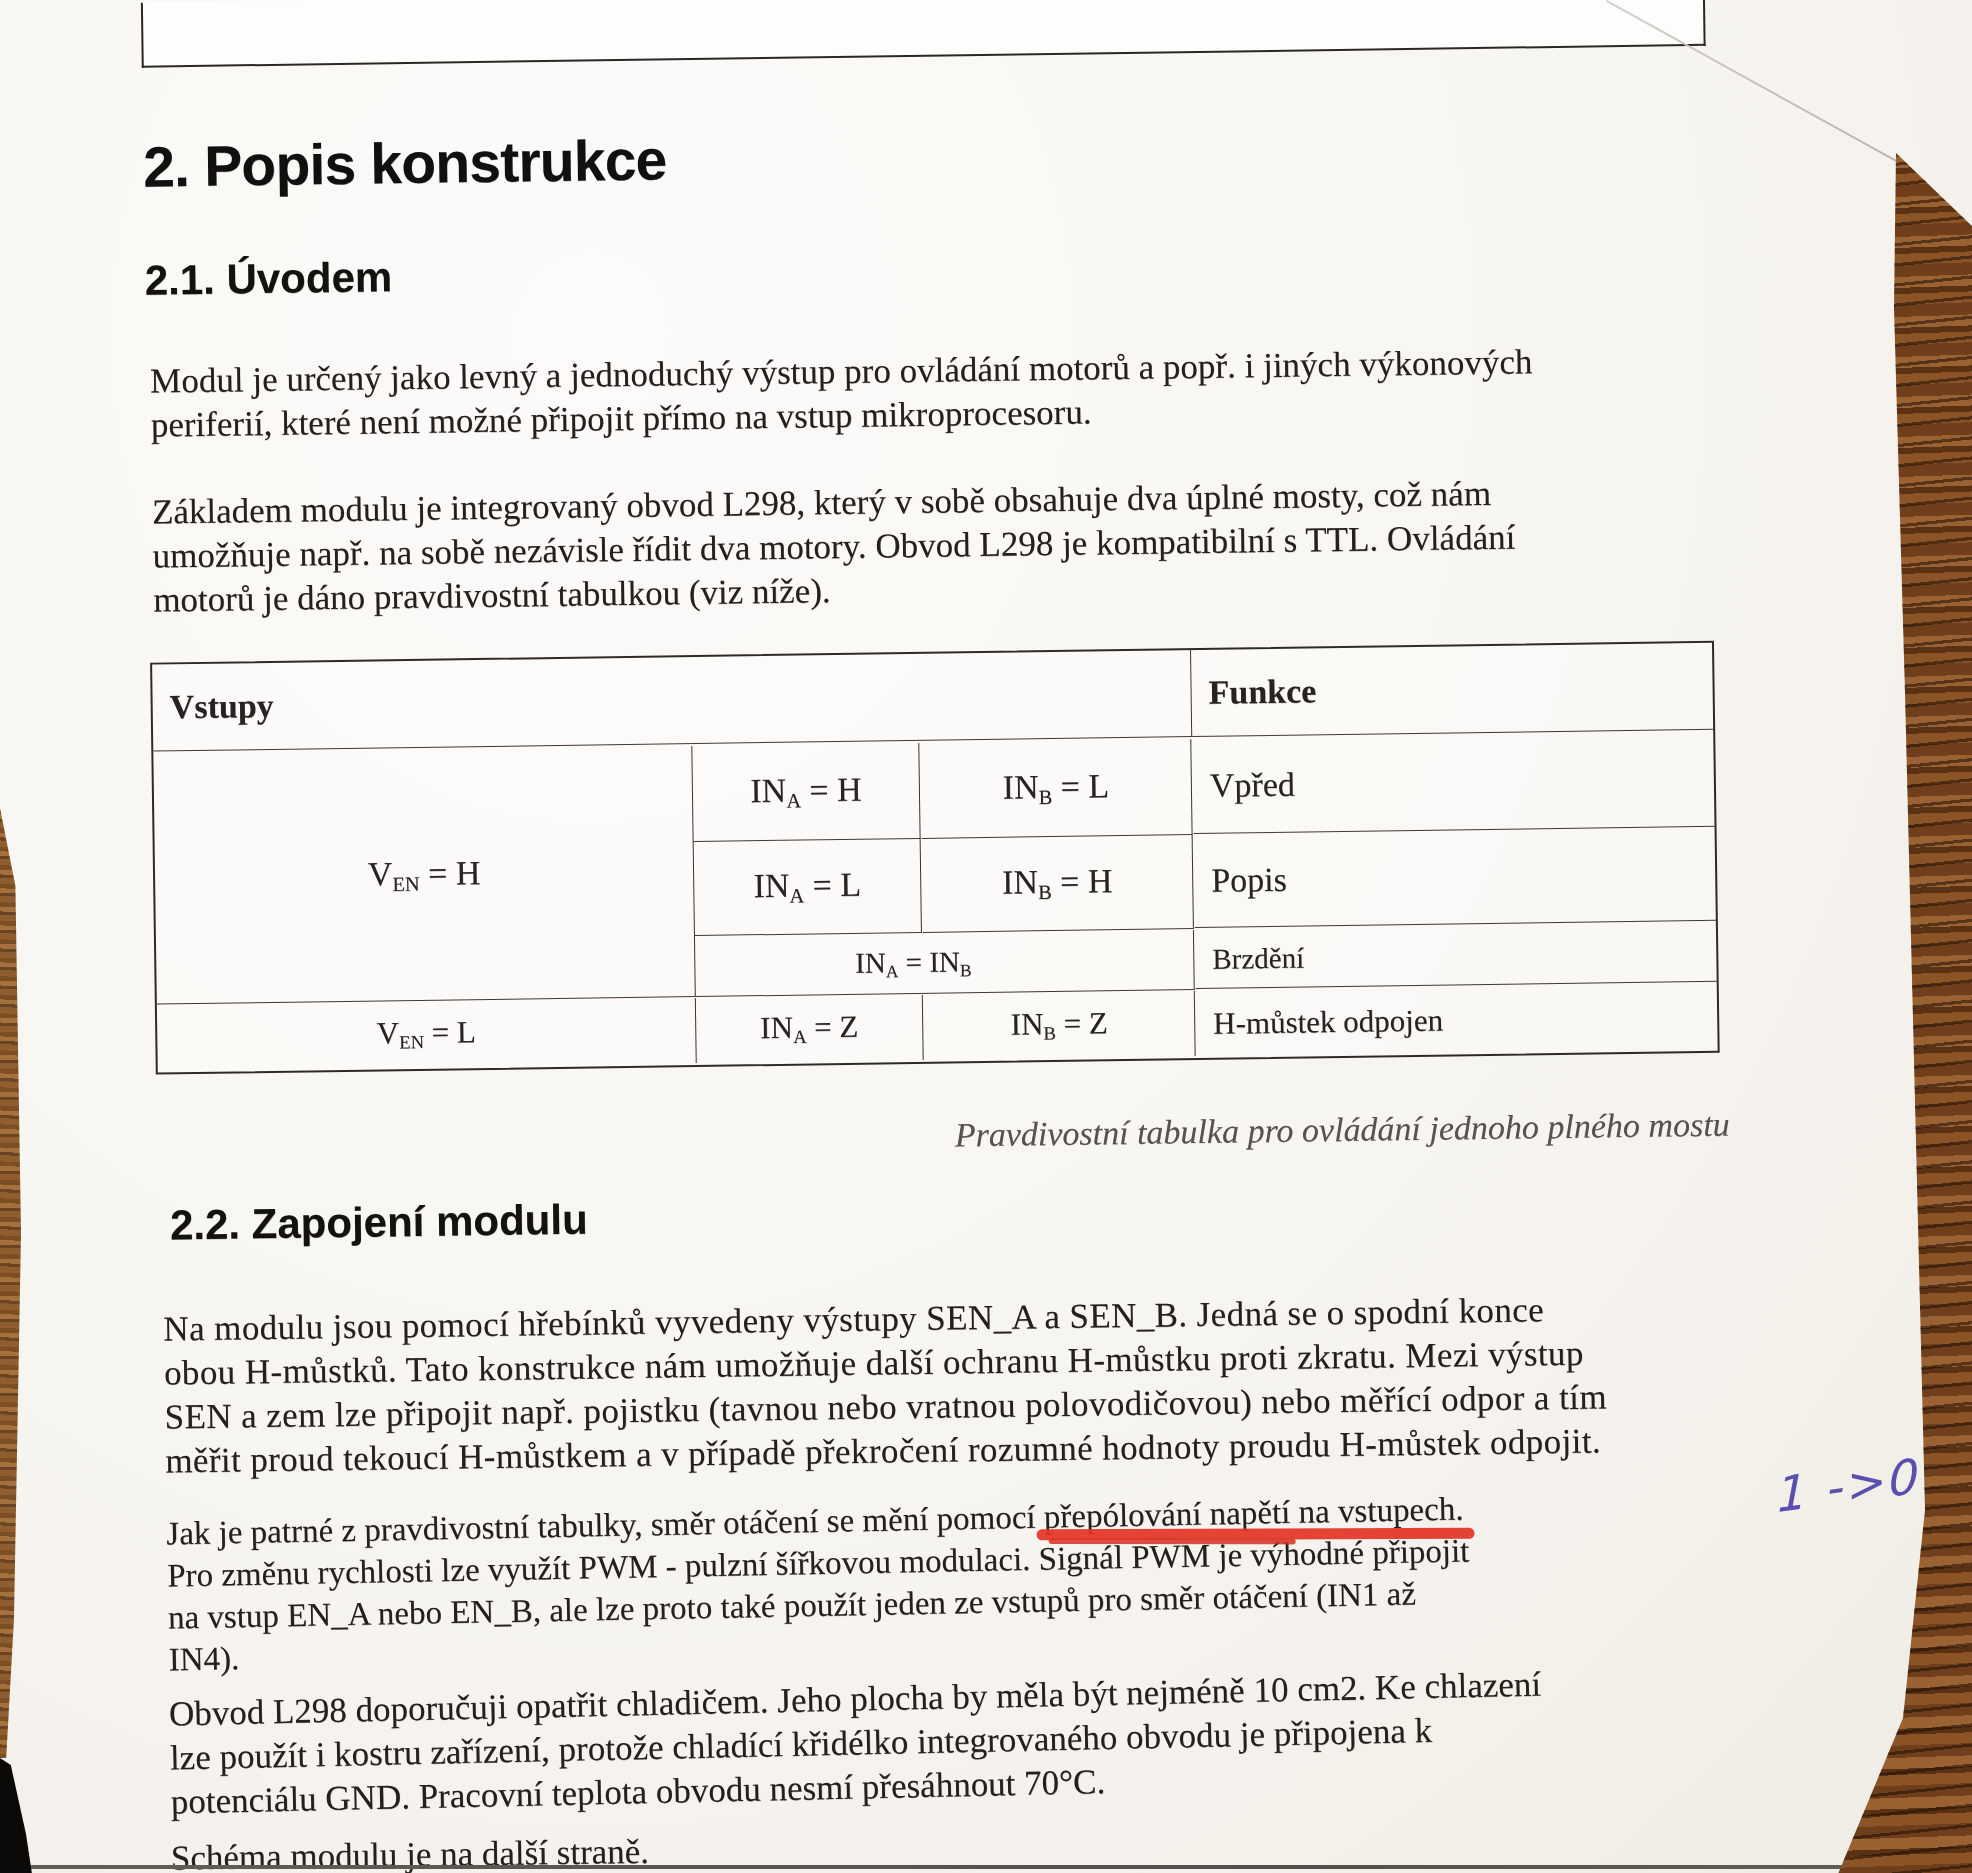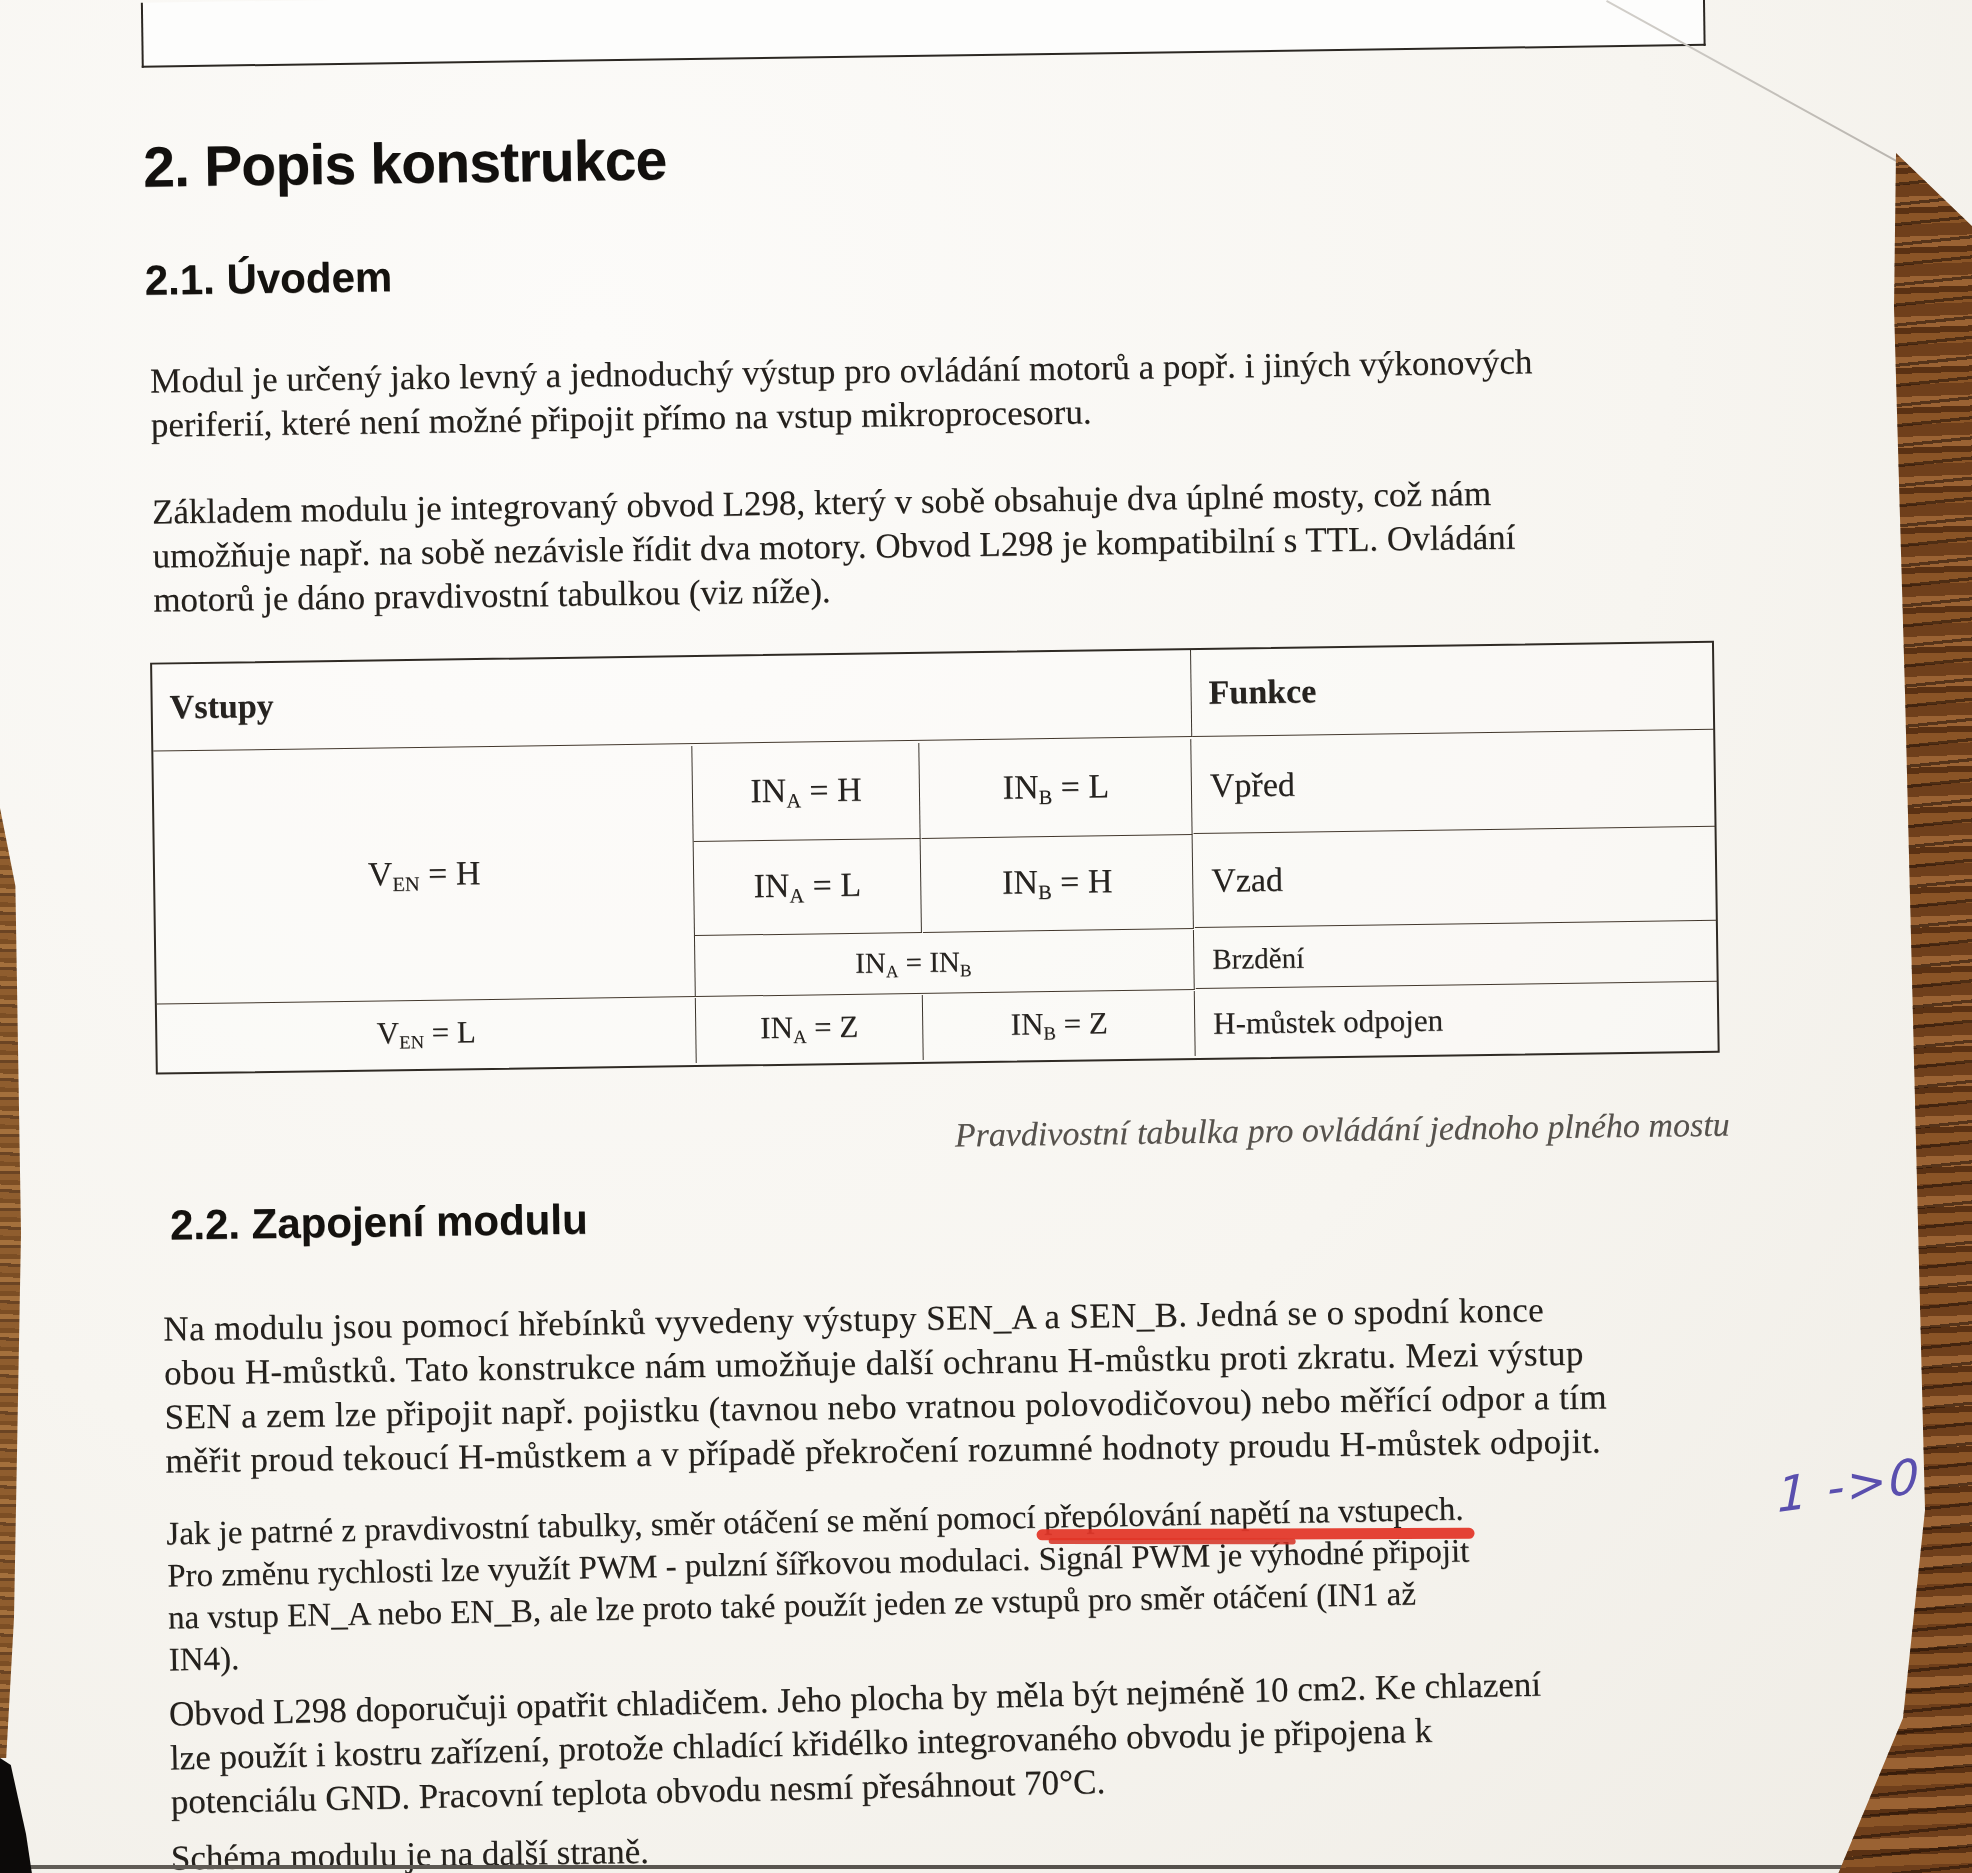--- a/index.html
+++ b/index.html
@@ -145,21 +145,21 @@
       <span>Vpřed</span>
     </div>
 
     <div class="cell center br bb" style="left:539px;top:185px;width:226px;height:93px;">
       <span><span>IN</span><sub>A</sub><span> = L</span></span>
     </div>
     <div class="cell center br bb" style="left:767px;top:185px;width:270px;height:93px;">
       <span><span>IN</span><sub>B</sub><span> = H</span></span>
     </div>
     <div class="cell lpad bb" style="left:1039px;top:185px;width:522px;height:93px;">
-      <span>Vzad</span>
+      <span>Popis</span>
     </div>
 
     <div class="cell center small br bb" style="left:539px;top:280px;width:498px;height:59px;">
       <span style="transform:translateX(-31px);"><span>IN</span><sub>A</sub><span> = </span><span>IN</span><sub>B</sub></span>
     </div>
     <div class="cell lpad small bb" style="left:1039px;top:280px;width:522px;height:59px;">
       <span>Brzdění</span>
     </div>
 
     <div class="cell center med br" style="left:0;top:341px;width:538px;height:65px;">

